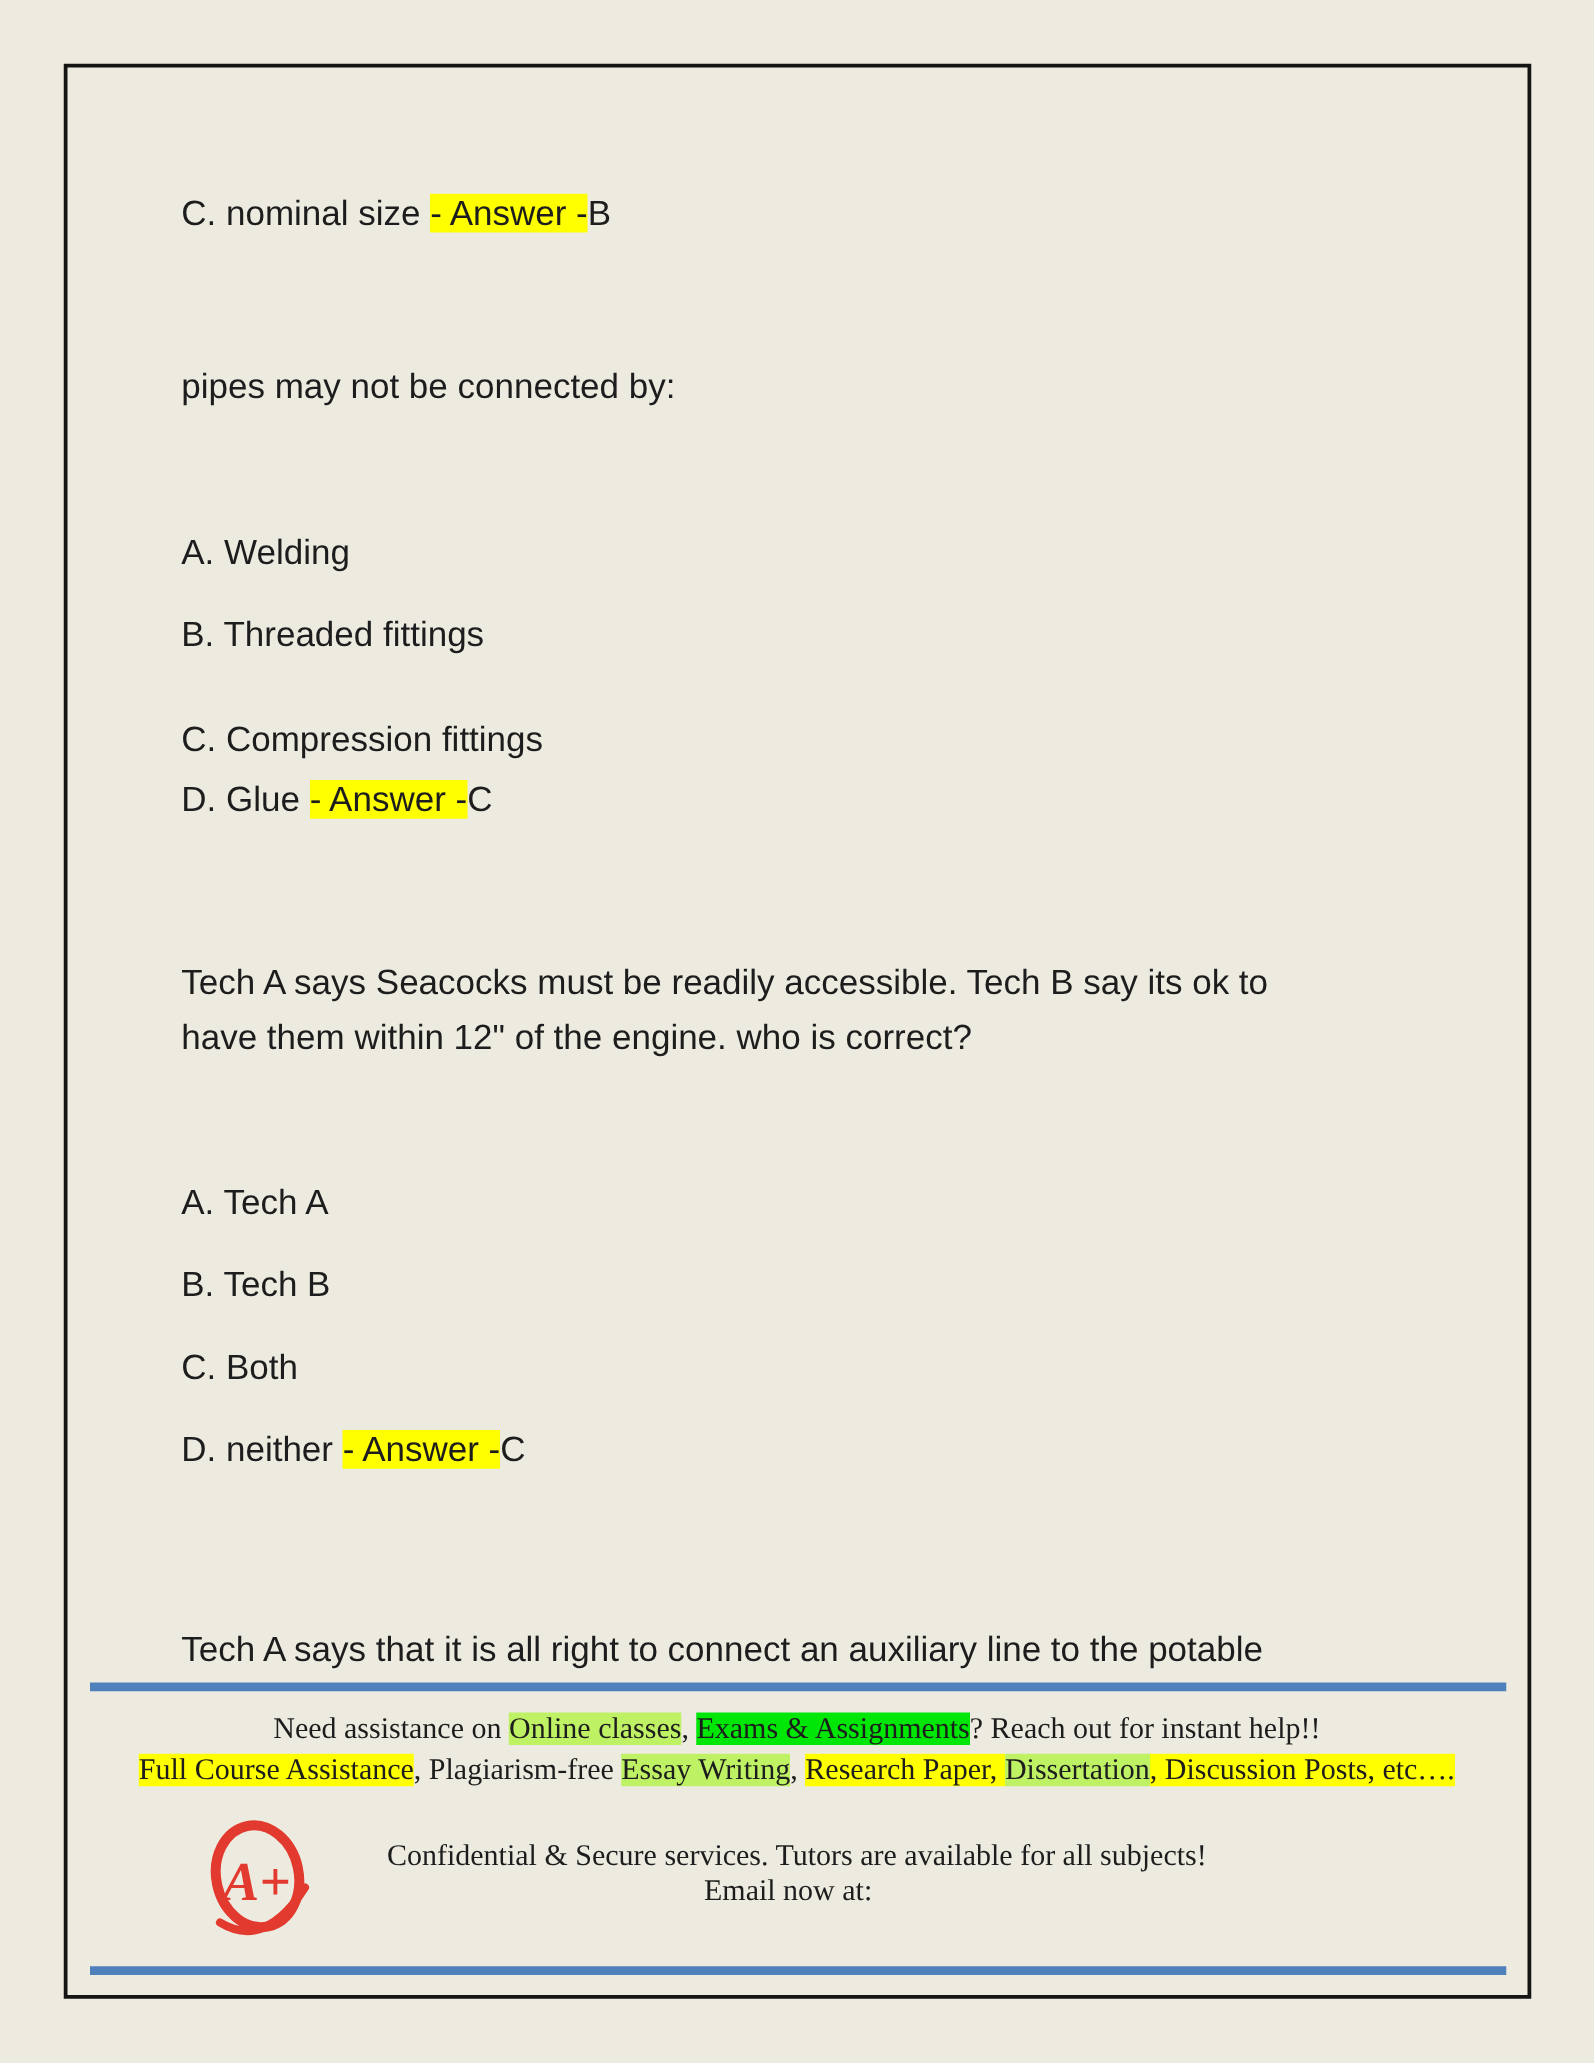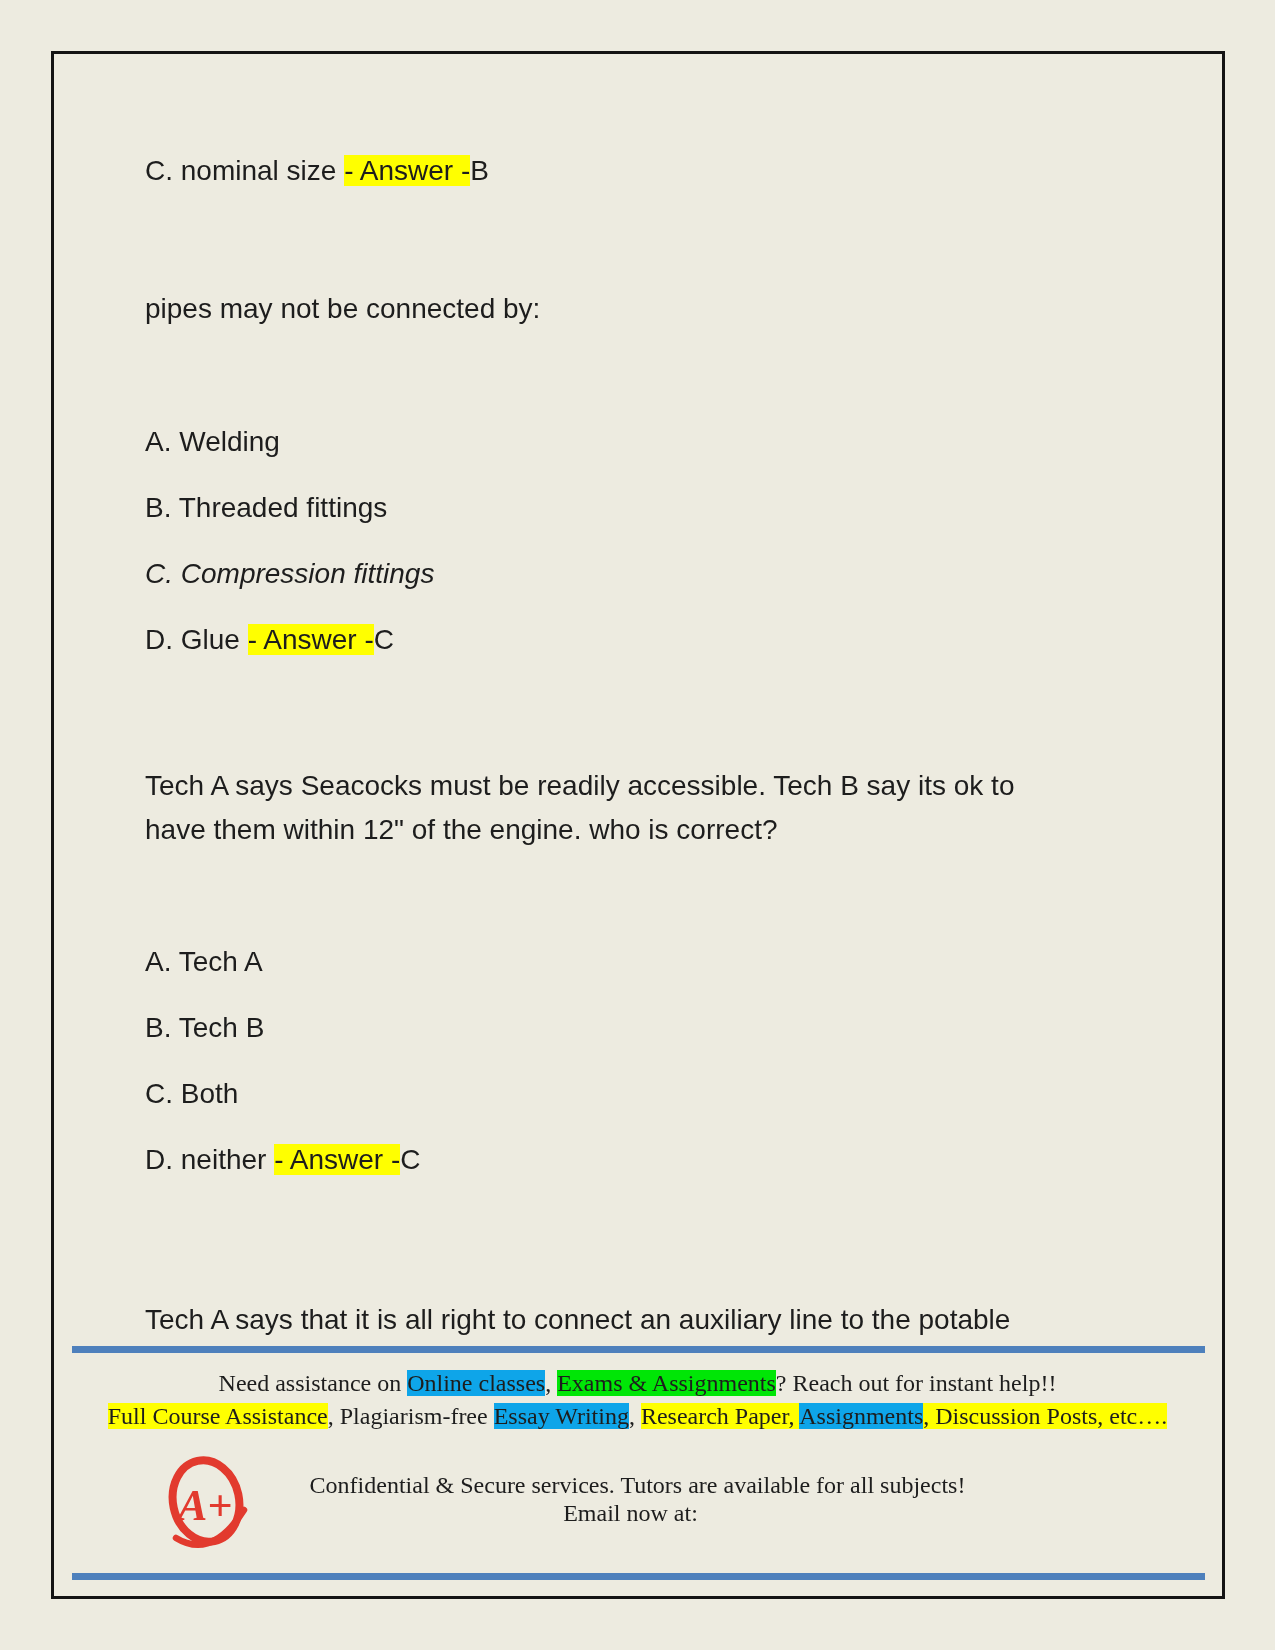--- a/index.html
+++ b/index.html
@@ -8,21 +8,21 @@
     font-family:"Liberation Sans",sans-serif;color:#1d1d1d;overflow:hidden;
   }
   .border-box{
     position:absolute;left:51px;top:51px;width:1174px;height:1548px;
     border:3px solid #141414;box-sizing:border-box;
   }
   .doc-line{
     position:absolute;left:145px;font-size:28px;line-height:38px;white-space:pre;
   }
   .hl-yellow{background:#FFFF00;}
-  .hl-cyan{background:#0ea5e9;text-align:right;}
+  .hl-cyan{background:#bef264;text-align:right;}
   .hl-green{background:#00E606;}
   .rule{
     position:absolute;left:72px;width:1133px;height:7px;background:#4E80BC;
   }
   .rule-top{top:1346px;}
   .rule-bottom{top:1573px;}
   .footer-line{
     position:absolute;left:0;width:1275px;text-align:center;
     font-family:"Liberation Serif",serif;font-size:24px;line-height:30px;white-space:pre;
   }
@@ -46,35 +46,35 @@
 
 <div class="page">
 
   <div class="border-box"></div>
 
   <div id="body-lines">
       <div class="doc-line" style="top: 152px;"><span>C. nominal size </span><span class="hl-yellow">- Answer -</span><span>B</span></div>
       <div class="doc-line" style="top: 290px;"><span>pipes may not be connected by:</span></div>
       <div class="doc-line" style="top: 423px;"><span>A. Welding</span></div>
       <div class="doc-line" style="top: 489px;"><span>B. Threaded fittings</span></div>
-      <div class="doc-line" style="top: 555px; font-style: italic;"><span>C. Compression fittings</span></div>
+      <div class="doc-line" style="top: 573px;"><span>C. Compression fittings</span></div>
       <div class="doc-line" style="top: 621px;"><span>D. Glue </span><span class="hl-yellow">- Answer -</span><span>C</span></div>
       <div class="doc-line" style="top: 767px;"><span>Tech A says Seacocks must be readily accessible. Tech B say its ok to</span></div>
       <div class="doc-line" style="top: 811px;"><span>have them within 12" of the engine. who is correct?</span></div>
       <div class="doc-line" style="top: 943px;"><span>A. Tech A</span></div>
       <div class="doc-line" style="top: 1009px;"><span>B. Tech B</span></div>
       <div class="doc-line" style="top: 1075px;"><span>C. Both</span></div>
       <div class="doc-line" style="top: 1141px;"><span>D. neither </span><span class="hl-yellow">- Answer -</span><span>C</span></div>
       <div class="doc-line" style="top: 1281px; margin-top: 20px;"><span>Tech A says that it is all right to connect an auxiliary line to the potable</span></div>
     </div>
 
   <div class="rule rule-top"></div>
 
   <div class="footer-line f1" id="footer-line1"><span>Need assistance on </span><span class="hl-cyan">Online classes</span><span>, </span><span class="hl-green">Exams &amp; Assignments</span><span>? Reach out for instant help!!</span></div>
-  <div class="footer-line f2" id="footer-line2"><span class="hl-yellow">Full Course Assistance</span><span>, Plagiarism-free </span><span class="hl-cyan">Essay Writing</span><span>, </span><span class="hl-yellow">Research Paper, </span><span class="hl-cyan">Assignments</span><span class="hl-yellow">, Discussion Posts, etc….</span></div>
+  <div class="footer-line f2" id="footer-line2"><span class="hl-yellow">Full Course Assistance</span><span>, Plagiarism-free </span><span class="hl-cyan">Essay Writing</span><span>, </span><span class="hl-yellow">Research Paper, </span><span class="hl-cyan">Dissertation</span><span class="hl-yellow">, Discussion Posts, etc….</span></div>
 
   <svg class="logo" width="90" height="104" viewBox="0 0 90 104">
     <ellipse cx="42" cy="47" rx="33" ry="41" fill="none" stroke="#E23A2E" stroke-width="8" transform="rotate(-12 42 47)"></ellipse>
     <path d="M 12 84 Q 48 106 80 56" fill="none" stroke="#E23A2E" stroke-width="6.5" stroke-linecap="round"></path>
     <text x="14" y="66" font-size="44" font-style="italic" font-weight="bold" font-family="'Liberation Serif',serif" fill="#E23A2E">A+</text>
   </svg>
 
   <div class="footer-line fc">Confidential &amp; Secure services. Tutors are available for all subjects!</div>
 
   <div class="email-row">

